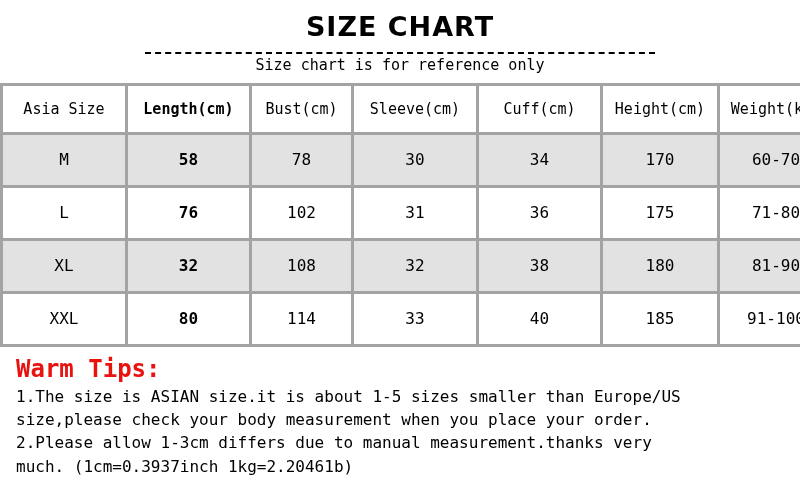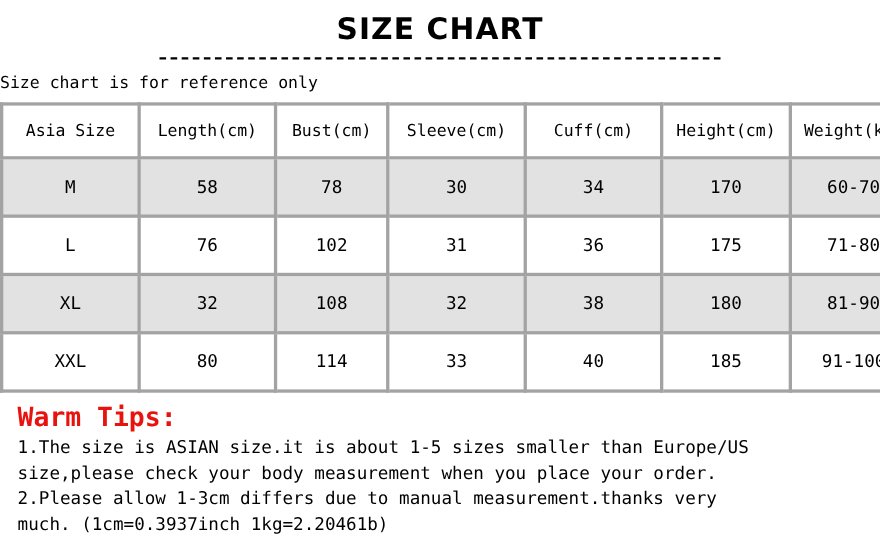--- a/index.html
+++ b/index.html
@@ -29,24 +29,25 @@
     padding-top: 12px;
     line-height: 1.1;
   }
   .dashed-rule {
     margin: 10px auto 0 auto;
     width: 510px;
     height: 1px;
     border-top: 2px dashed #000000;
   }
   .subtitle {
+    text-align: center;
     font-family: "DejaVu Sans Mono", monospace;
     font-size: 15px;
     color: #000000;
-    margin-top: 11px;
+    margin-top: 1px;
     margin-bottom: 9px;
   }
   table.size-table {
     border-collapse: collapse;
     width: 768px;
     margin: 0 auto;
     table-layout: fixed;
   }
   table.size-table td {
     border: 3px solid #a3a3a3;
@@ -64,21 +65,21 @@
     font-size: 15px;
     height: 46px;
   }
   table.size-table tr.shaded td {
     background: #e2e2e2;
   }
   table.size-table tr.plain td {
     background: #ffffff;
   }
   .col-0 { width: 118px; }
-  .col-1 { width: 117px; }
+  .col-1 { width: 117px; font-weight: bold; }
   .col-2 { width: 95px; }
   .col-3 { width: 118px; }
   .col-4 { width: 117px; }
   .col-5 { width: 110px; }
   .col-6 { width: 108px; }
 
   .tips {
     margin: 0 auto;
     width: 768px;
     padding-top: 6px;

